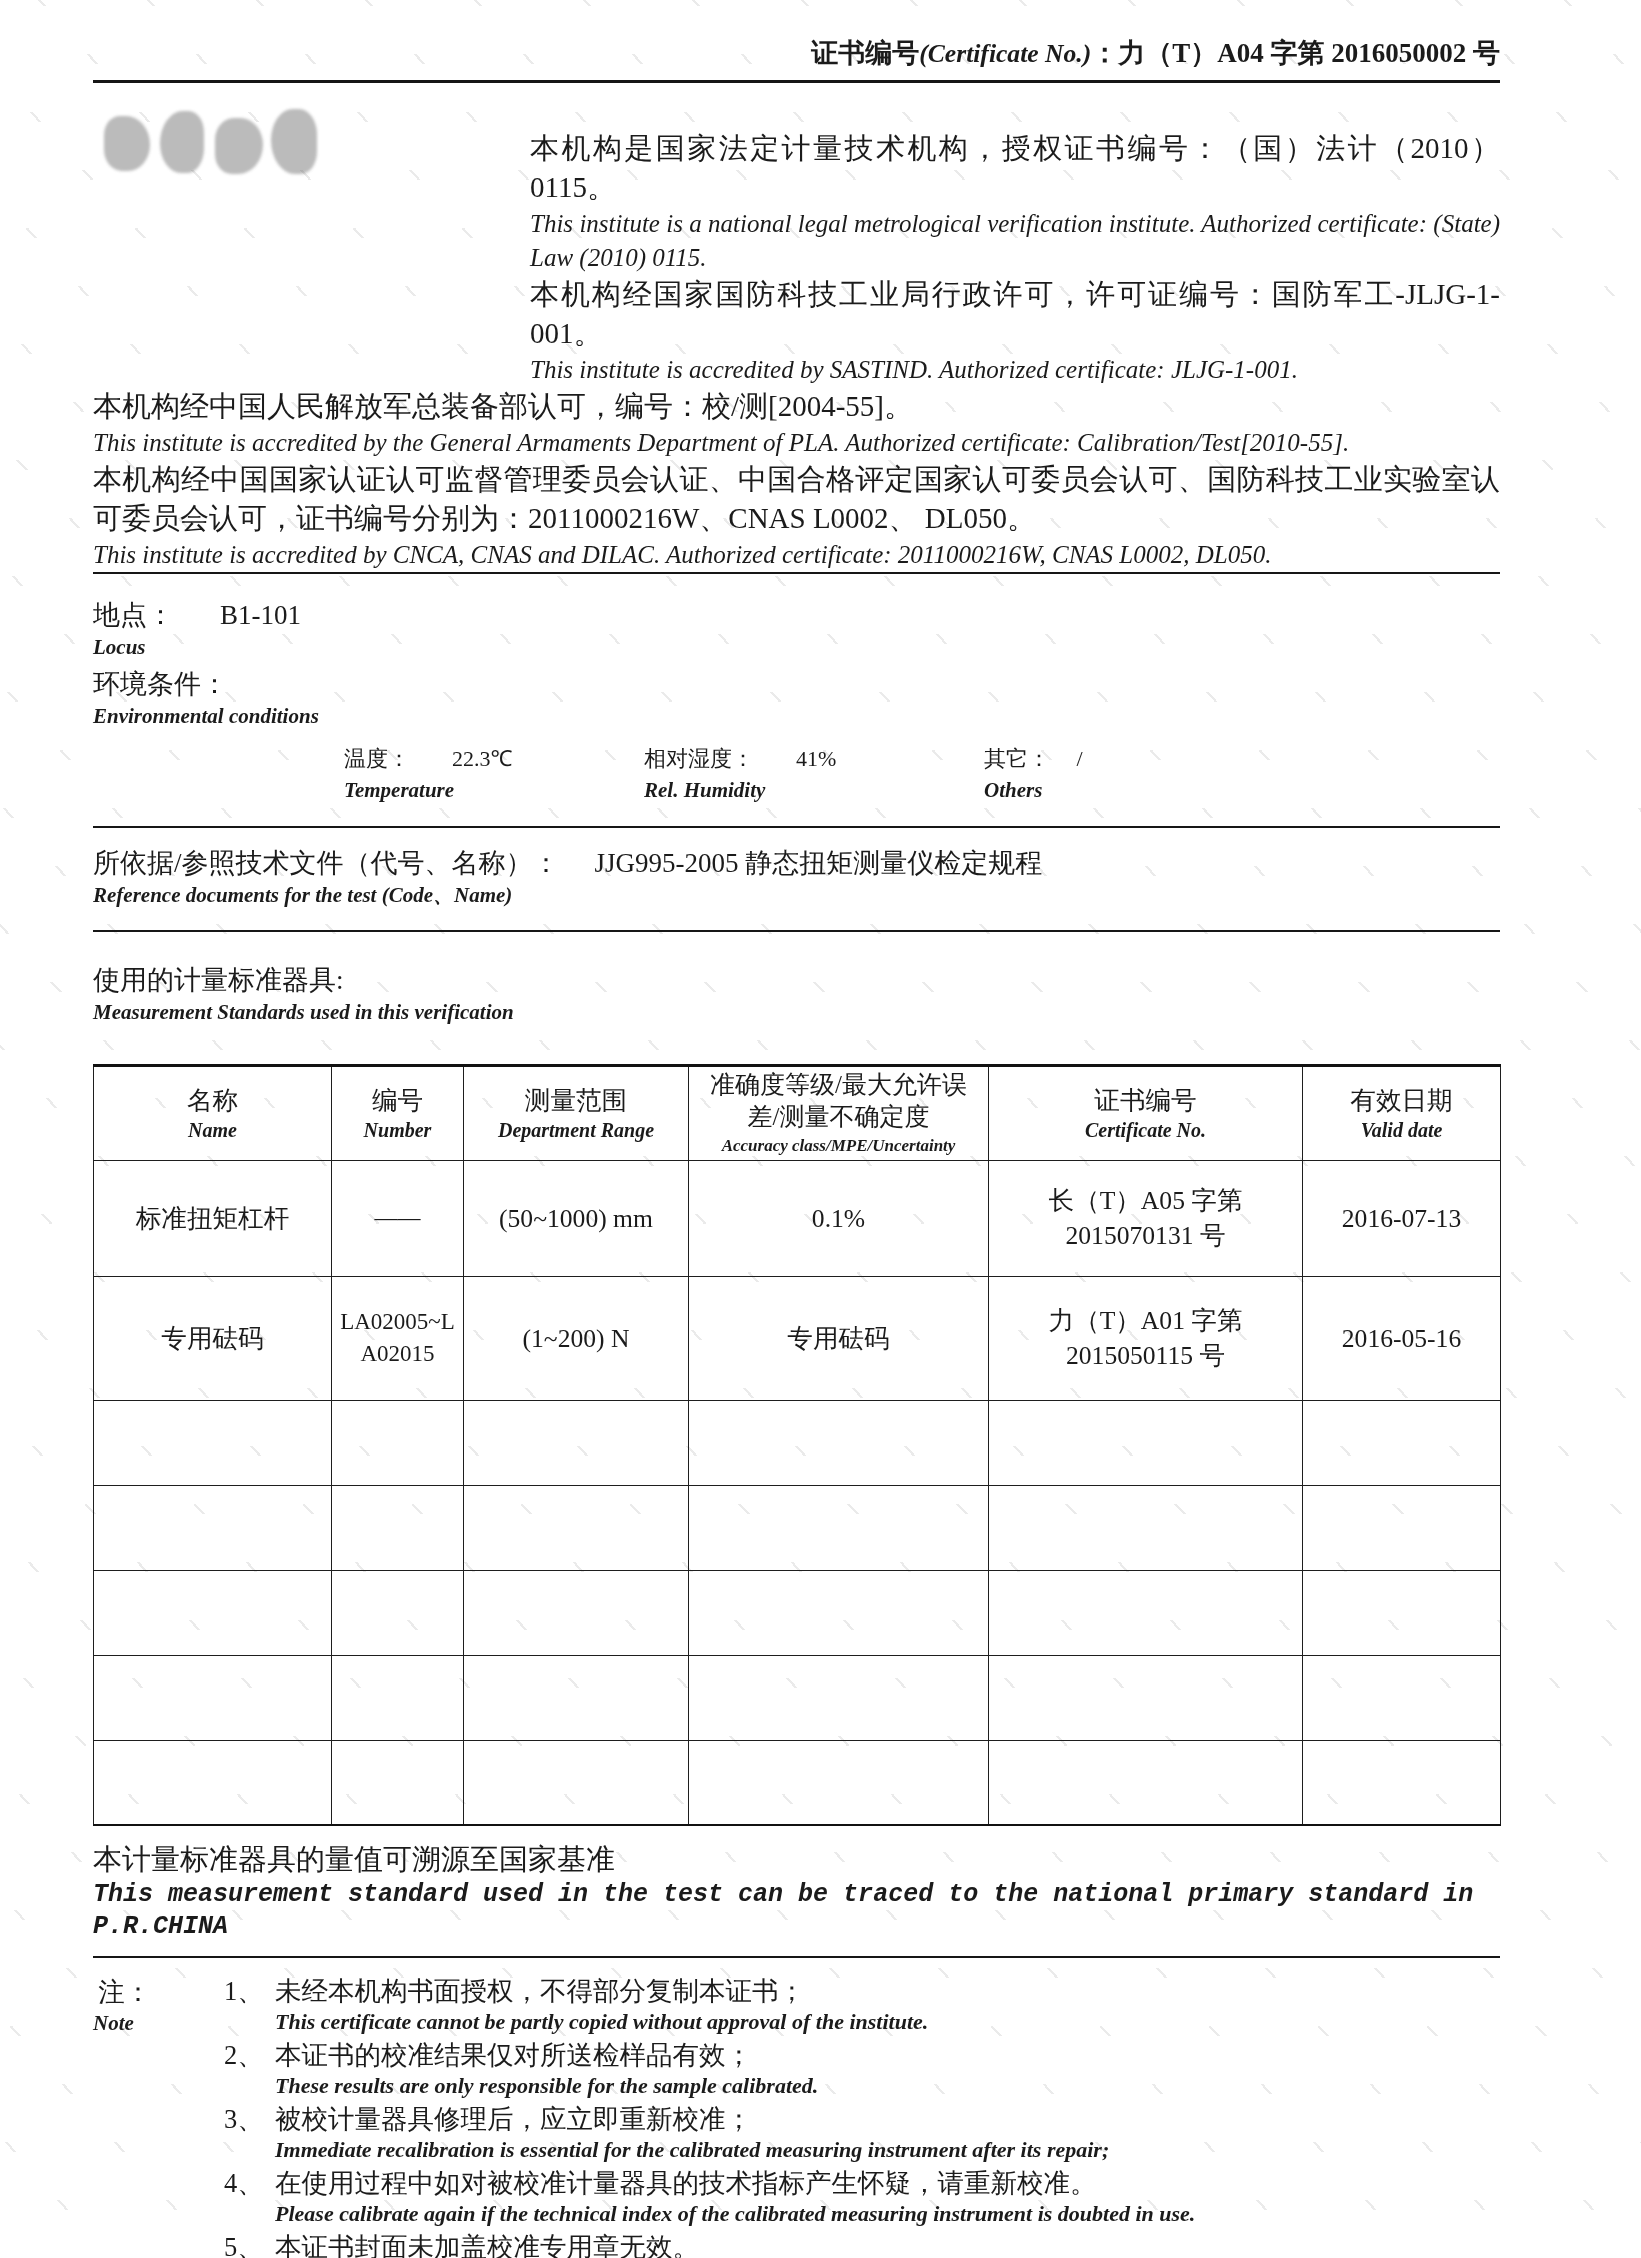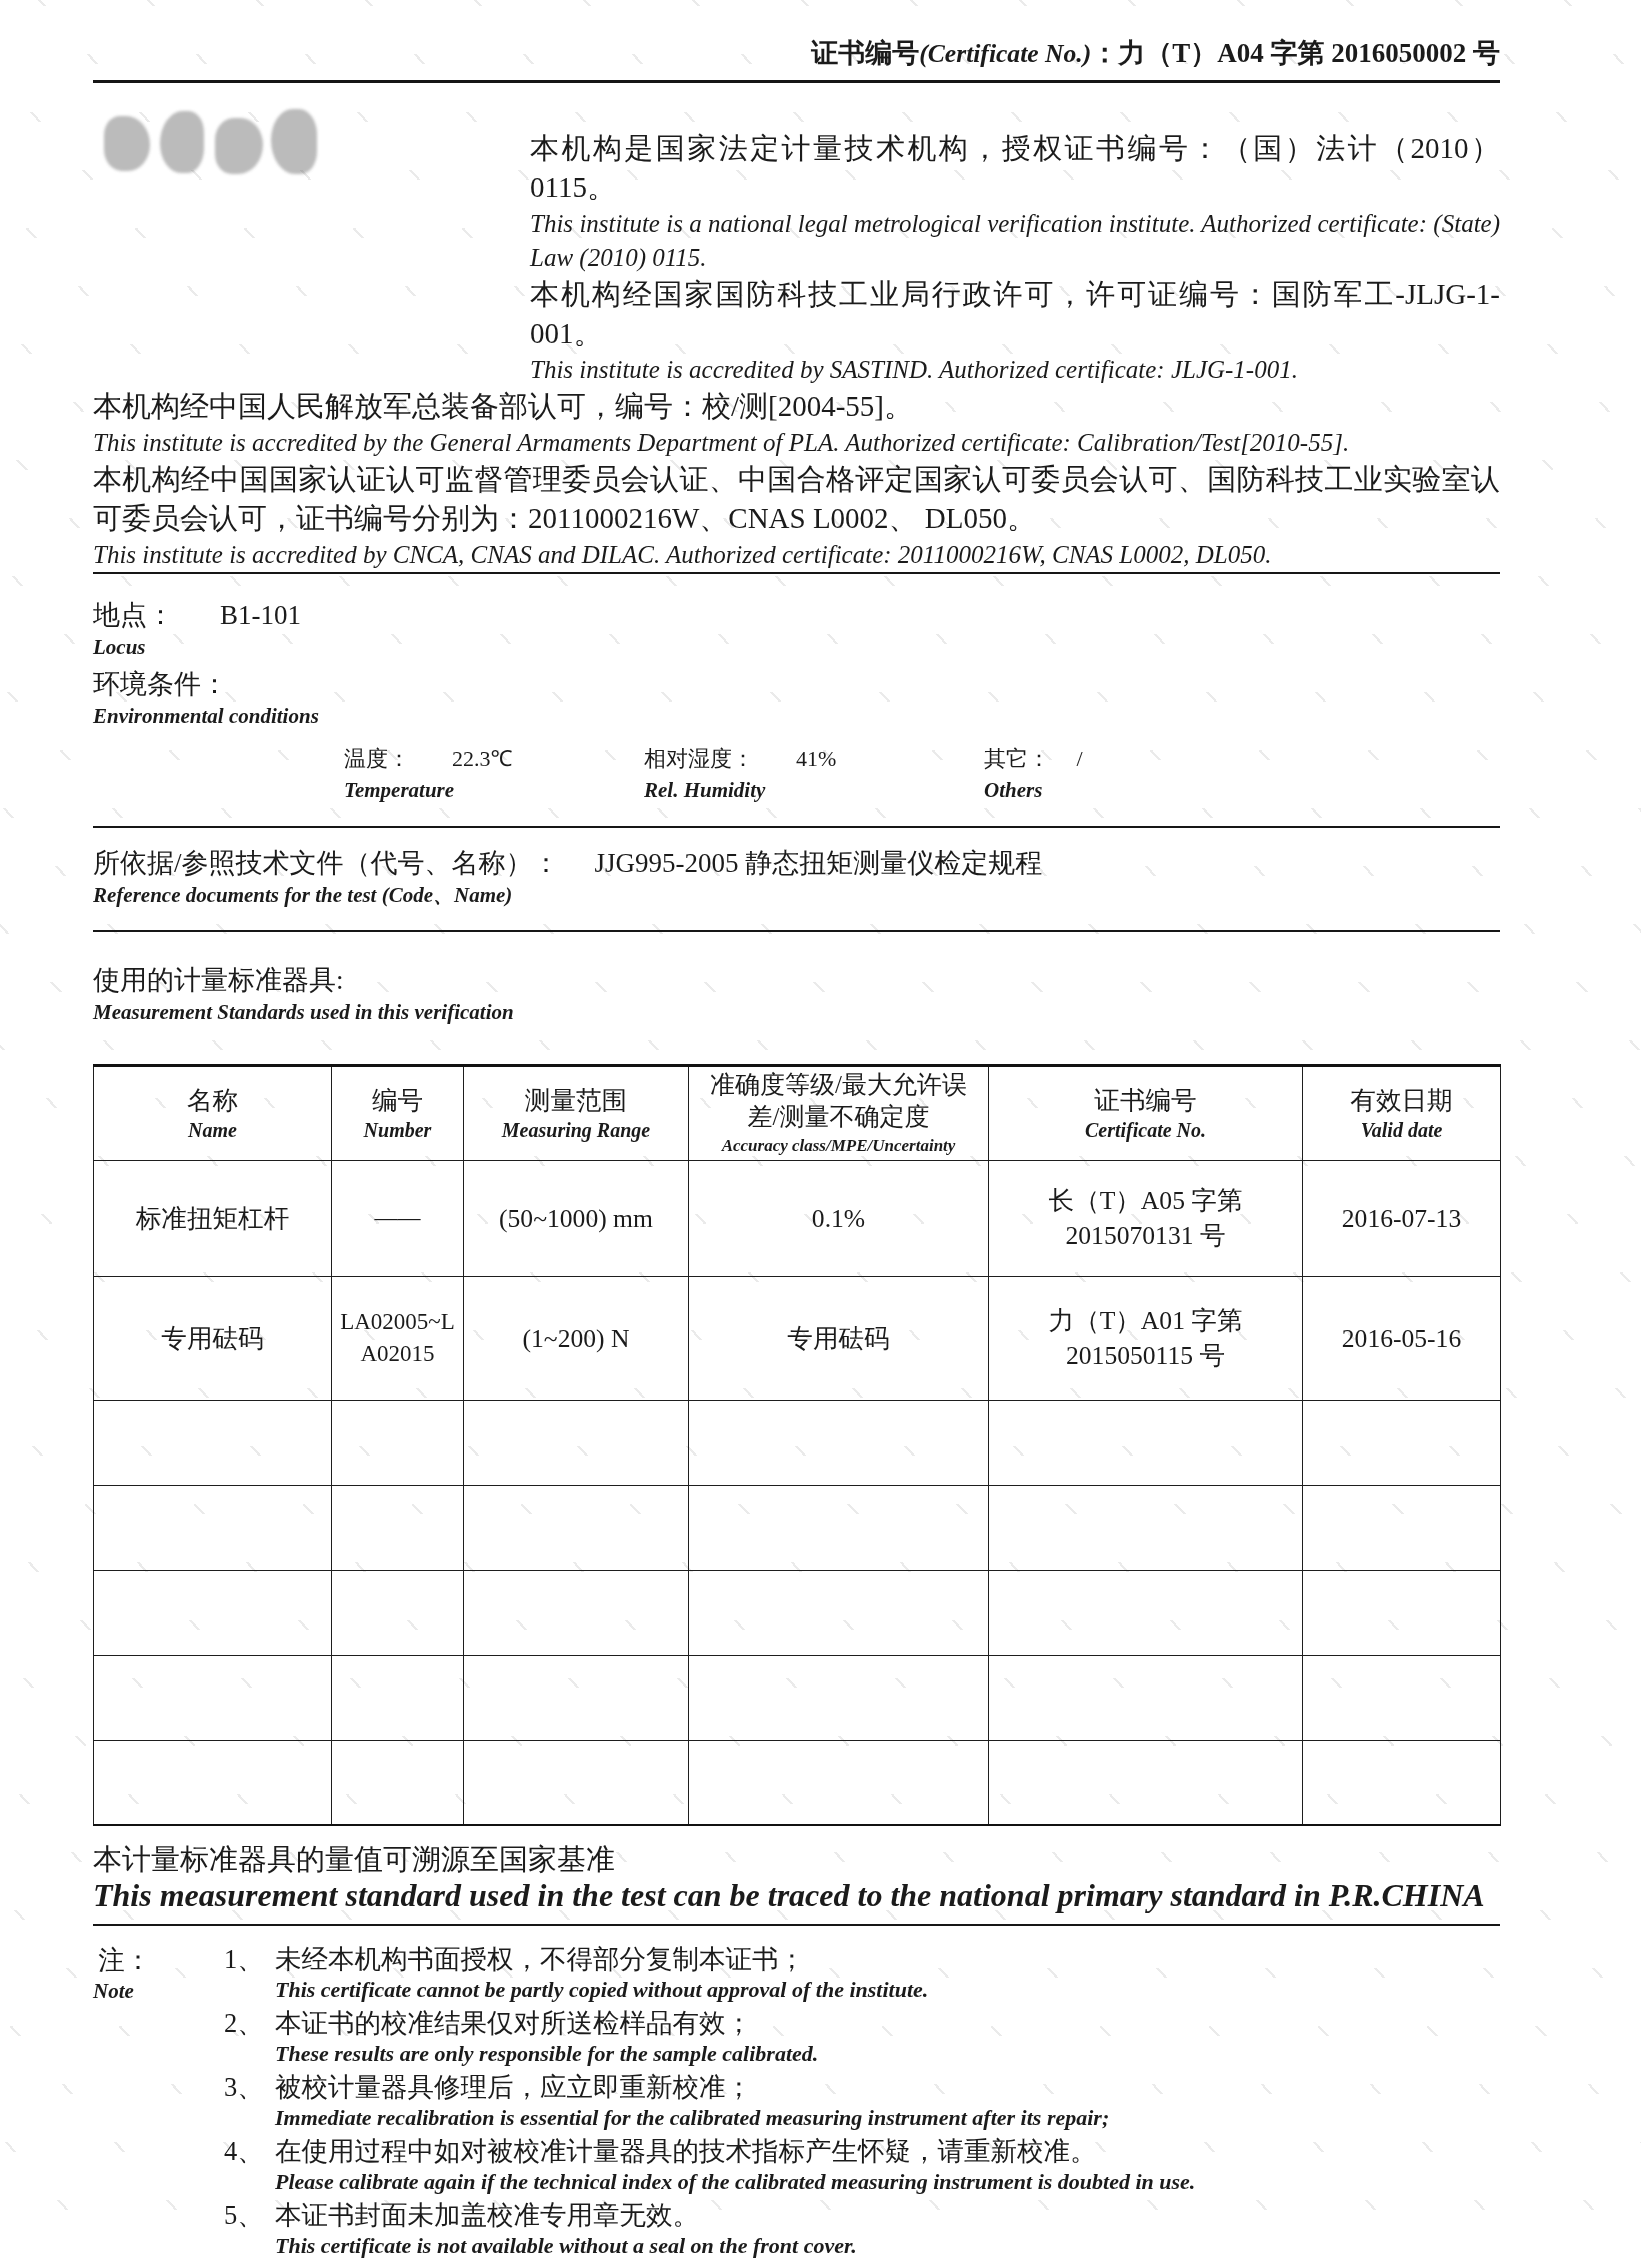--- a/index.html
+++ b/index.html
@@ -68,21 +68,21 @@
   table.std{border-top:3.5px solid #111;border-bottom:2.6px solid #111;}
   th .cn{font-weight:normal;font-size:25.6px;line-height:34px;}
   th .en{font-weight:bold;font-size:20px;line-height:25px;}
   td{font-size:25.6px;line-height:35px;}
   .col-name{width:238px;}.col-num{width:132px;}.col-range{width:225px;}
   .col-acc{width:300px;}.col-cert{width:314px;}.col-valid{width:198px;}
   tr.hdr{height:78px;} tr.r1{height:116px;} tr.r2{height:124px;} tr.empty{height:85px;}
   td.cell-num{font-size:23px;line-height:32px;}
   
   .trace{margin-top:14px;}
-  .trace .en{font-weight:bold;font-size:32px;line-height:32px;}
+  .trace .en{font-weight:bold;font-size:25px;line-height:32px;font-family:Liberation Mono, monospace;}
   .rule-trace{margin-top:12.4px;}
   
   .notes{position:relative;margin-top:16px;padding-left:131px;}
   .note-label-cn{position:absolute;left:5.3px;top:0;font-size:26.5px;}
   .note-label-en{position:absolute;left:0;top:37px;font-size:21px;font-style:italic;font-weight:bold;}
   .note-item{display:flex;margin-bottom:1.8px;}
   .note-num{width:51px;font-size:26.5px;line-height:34px;flex:none;}
   .note-cn{font-size:26.5px;line-height:34px;}
   .note-en{font-size:22px;line-height:28px;font-style:italic;font-weight:bold;}
 </style>
@@ -167,21 +167,21 @@
           <th>
             <div class="cn">名称</div>
             <div class="en">Name</div>
           </th>
           <th>
             <div class="cn">编号</div>
             <div class="en">Number</div>
           </th>
           <th>
             <div class="cn">测量范围</div>
-            <div class="en">Measuring Range</div>
+            <div class="en">Department Range</div>
           </th>
           <th>
             <div class="cn" style="font-size:25px;line-height:32px;">准确度等级/最大允许误差/测量不确定度</div>
             <div class="en" style="font-size:17px;">Accuracy class/MPE/Uncertainty</div>
           </th>
           <th>
             <div class="cn">证书编号</div>
             <div class="en">Certificate No.</div>
           </th>
           <th>

